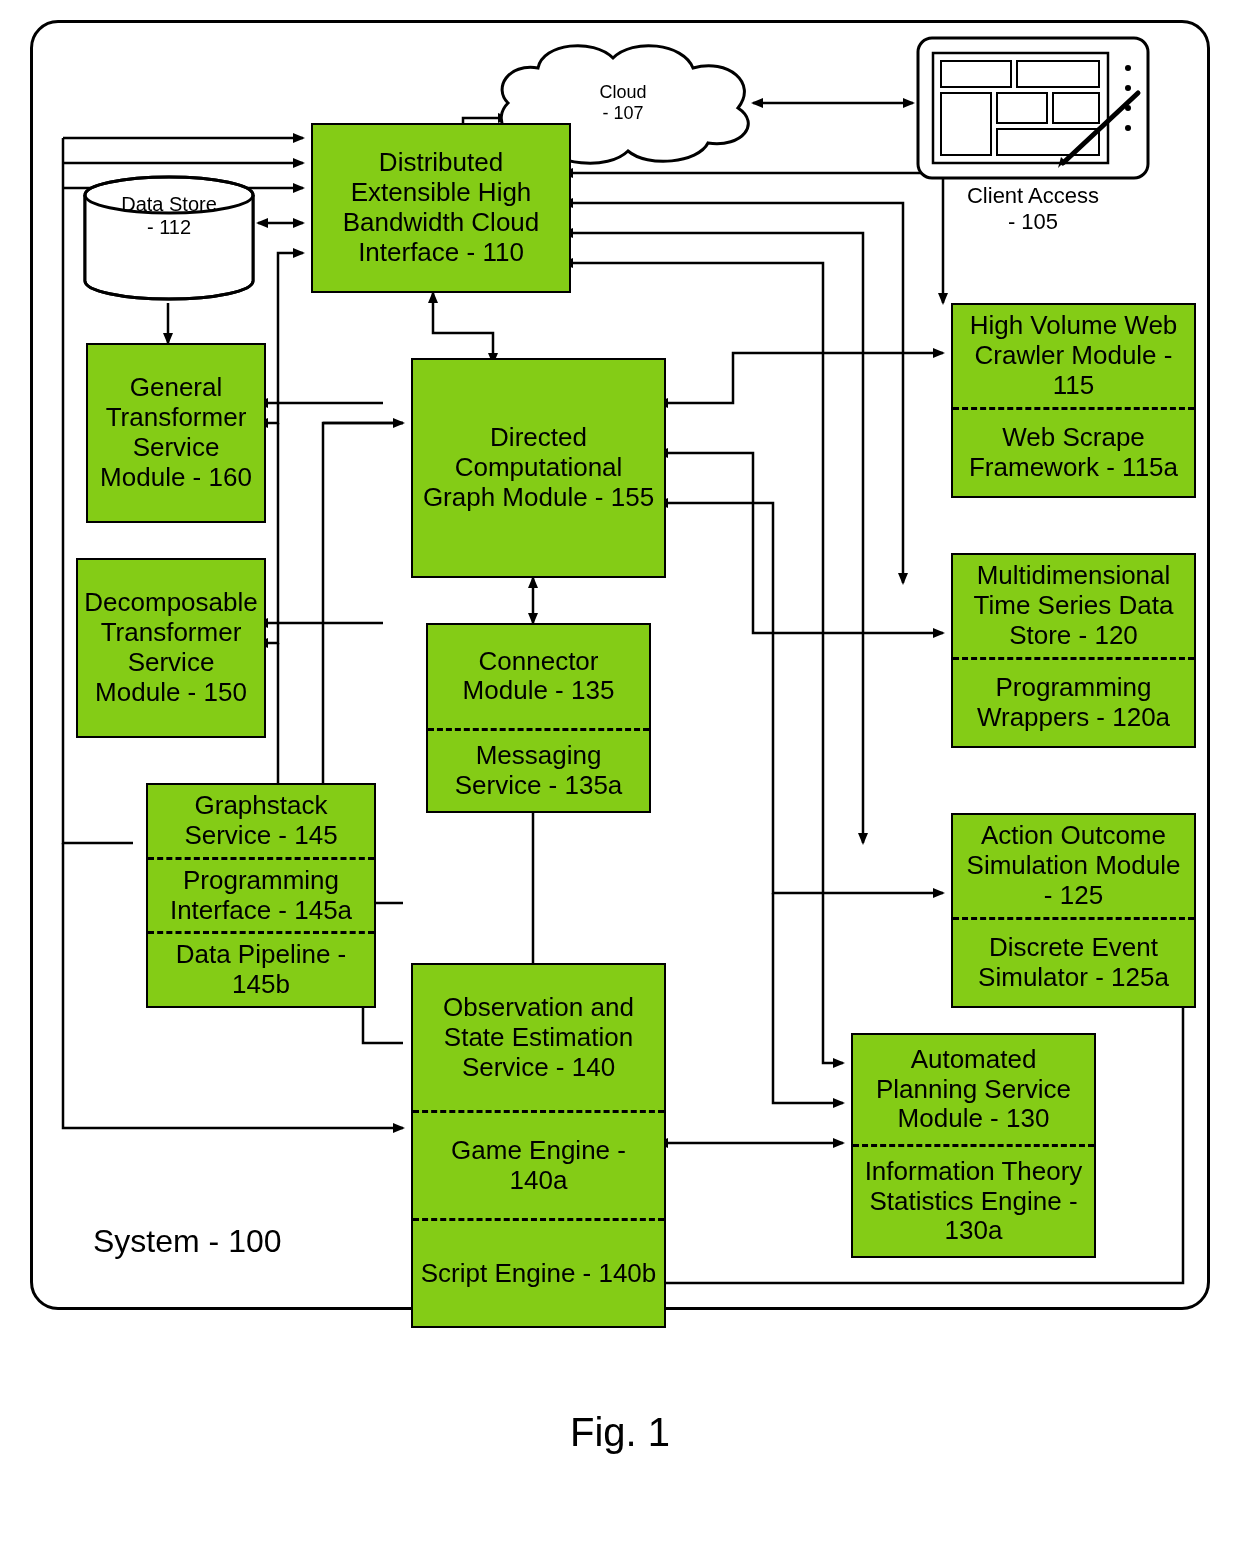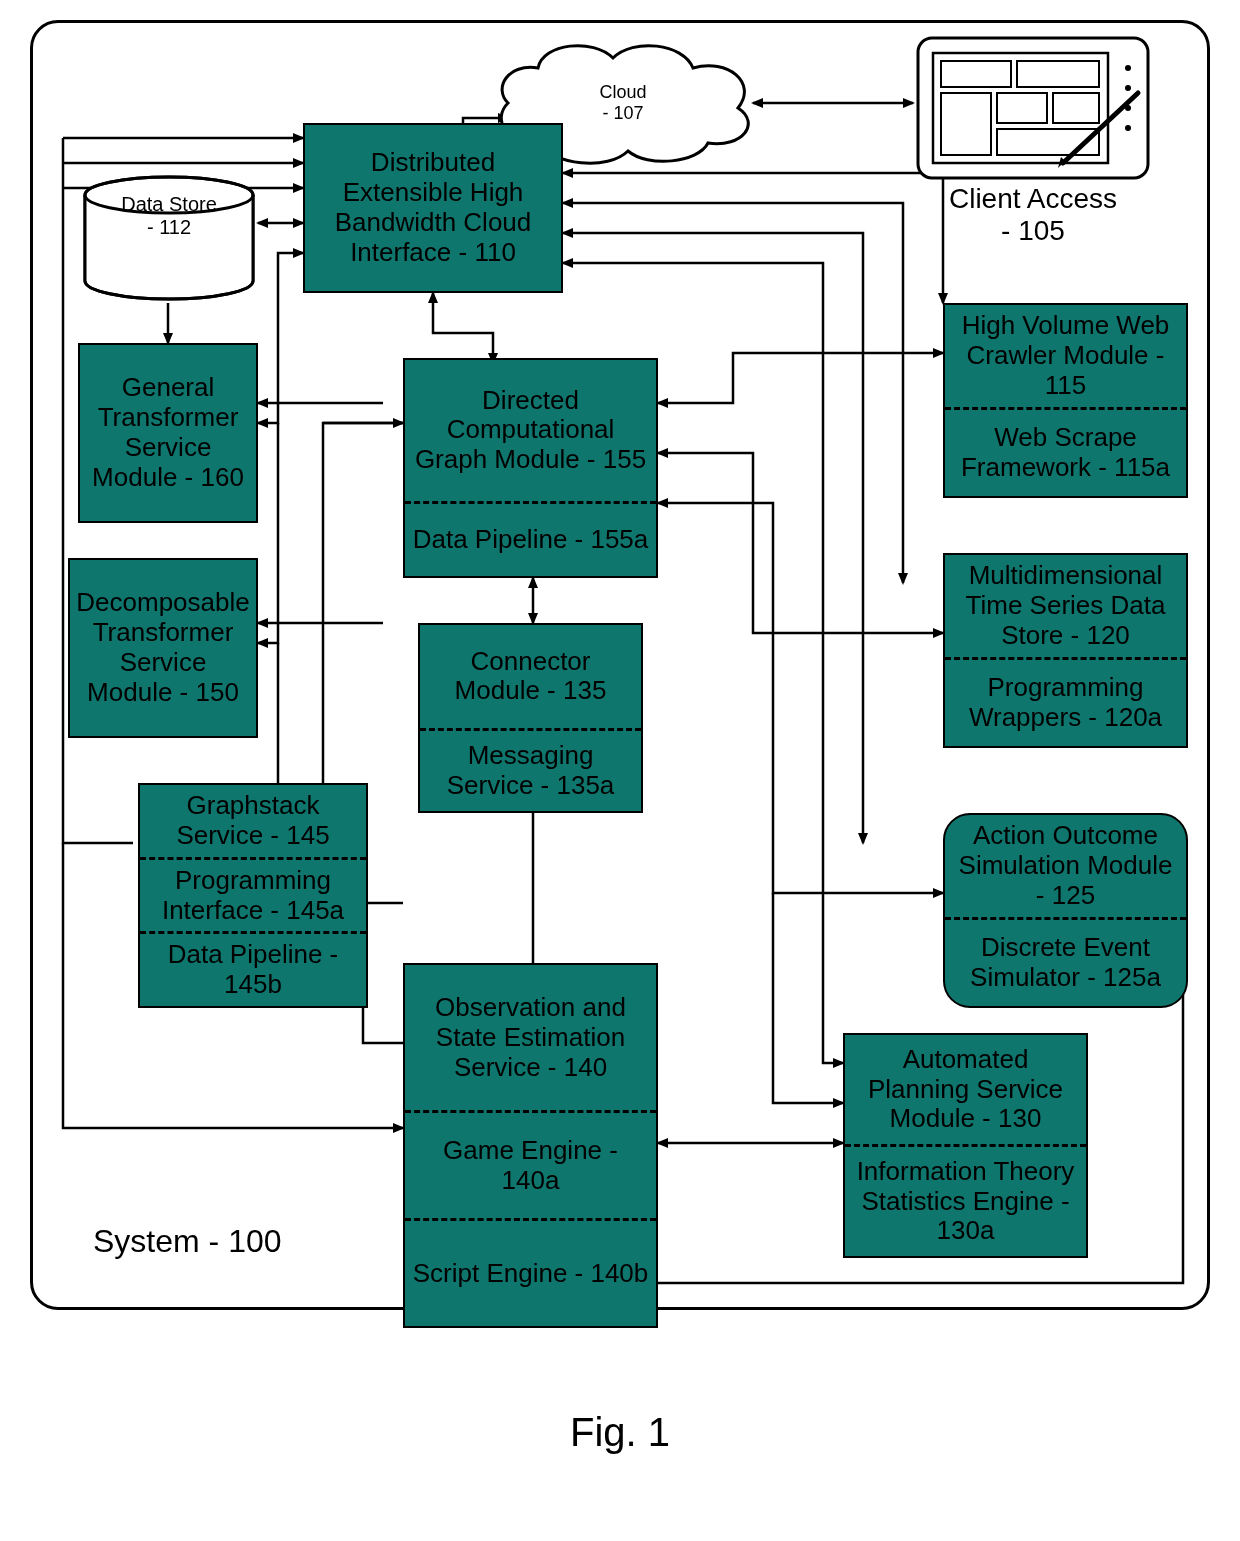--- a/index.html
+++ b/index.html
@@ -27,28 +27,29 @@
   .canvas svg {
     position: absolute;
     left: 0; top: 0;
     width: 1174px;
     height: 1284px;
     pointer-events: none;
   }
   .box {
     position: absolute;
     border: 2.5px solid #000;
-    background: #0f766e;
+    background: #84cc16;
     box-sizing: border-box;
     text-align: center;
     font-size: 26px;
     line-height: 1.15;
     display: flex;
     flex-direction: column;
     justify-content: center;
+    margin-left: 8px;
   }
   .seg {
     padding: 2px 6px;
   }
   .dash-top { border-top: 3px dashed #000; }
   .label {
     position: absolute;
     font-size: 32px;
   }
   .figcap {
@@ -83,21 +84,21 @@
     width: 240px;
     height: 150px;
   }
   .tablet svg { width: 100%; height: 100%; }
   .tablet-label {
     position: absolute;
     left: 880px;
     top: 160px;
     width: 240px;
     text-align: center;
-    font-size: 28px;
+    font-size: 22px;
   }
   
   .cyl {
     position: absolute;
     left: 46px;
     top: 150px;
     width: 180px;
     height: 130px;
   }
   .cyl svg { width: 100%; height: 100%; }
@@ -256,21 +257,20 @@
     </div>
 
     <div class="box" style="left:105px; top:760px; width:230px; height:225px; justify-content:flex-start;">
       <div class="seg" style="flex:1; display:flex; align-items:center; justify-content:center;">Graphstack Service - 145</div>
       <div class="seg dash-top" style="flex:1; display:flex; align-items:center; justify-content:center;">Programming Interface - 145a</div>
       <div class="seg dash-top" style="flex:1; display:flex; align-items:center; justify-content:center;">Data Pipeline - 145b</div>
     </div>
 
     <div class="box" style="left:370px; top:335px; width:255px; height:220px; justify-content:flex-start;">
       <div class="seg" style="flex:2; display:flex; align-items:center; justify-content:center;">Directed Computational Graph Module - 155</div>
-      <div class="seg dash-top" style="flex:1; display:flex; align-items:center; justify-content:center;">Data Pipeline - 155a</div>
     </div>
 
     <div class="box" style="left:385px; top:600px; width:225px; height:190px; justify-content:flex-start;">
       <div class="seg" style="flex:1.3; display:flex; align-items:center; justify-content:center;">Connector Module - 135</div>
       <div class="seg dash-top" style="flex:1; display:flex; align-items:center; justify-content:center;">Messaging Service - 135a</div>
     </div>
 
     <div class="box" style="left:370px; top:940px; width:255px; height:365px; justify-content:flex-start;">
       <div class="seg" style="flex:1.4; display:flex; align-items:center; justify-content:center;">Observation and State Estimation Service - 140</div>
       <div class="seg dash-top" style="flex:1; display:flex; align-items:center; justify-content:center;">Game Engine - 140a</div>
@@ -280,21 +280,21 @@
     <div class="box" style="left:910px; top:280px; width:245px; height:195px; justify-content:flex-end;">
       <div class="seg" style="flex:1.2; display:flex; align-items:center; justify-content:center;">High Volume Web Crawler Module - 115</div>
       <div class="seg dash-top" style="flex:1; display:flex; align-items:center; justify-content:center;">Web Scrape Framework - 115a</div>
     </div>
 
     <div class="box" style="left:910px; top:530px; width:245px; height:195px; justify-content:flex-start;">
       <div class="seg" style="flex:1.2; display:flex; align-items:center; justify-content:center;">Multidimensional Time Series Data Store - 120</div>
       <div class="seg dash-top" style="flex:1; display:flex; align-items:center; justify-content:center;">Programming Wrappers - 120a</div>
     </div>
 
-    <div class="box" style="left:910px; top:790px; width:245px; height:195px; justify-content:space-between;border-radius:27px;">
+    <div class="box" style="left:910px; top:790px; width:245px; height:195px; justify-content:space-between;">
       <div class="seg" style="flex:1.2; display:flex; align-items:center; justify-content:center;">Action Outcome Simulation Module - 125</div>
       <div class="seg dash-top" style="flex:1; display:flex; align-items:center; justify-content:center;">Discrete Event Simulator - 125a</div>
     </div>
 
     <div class="box" style="left:810px; top:1010px; width:245px; height:225px; justify-content:flex-start;">
       <div class="seg" style="flex:1; display:flex; align-items:center; justify-content:center;">Automated Planning Service Module - 130</div>
       <div class="seg dash-top" style="flex:1; display:flex; align-items:center; justify-content:center;">Information Theory Statistics Engine - 130a</div>
     </div>
 
     <div class="label" style="left:60px; top:1200px;">System - 100</div>

